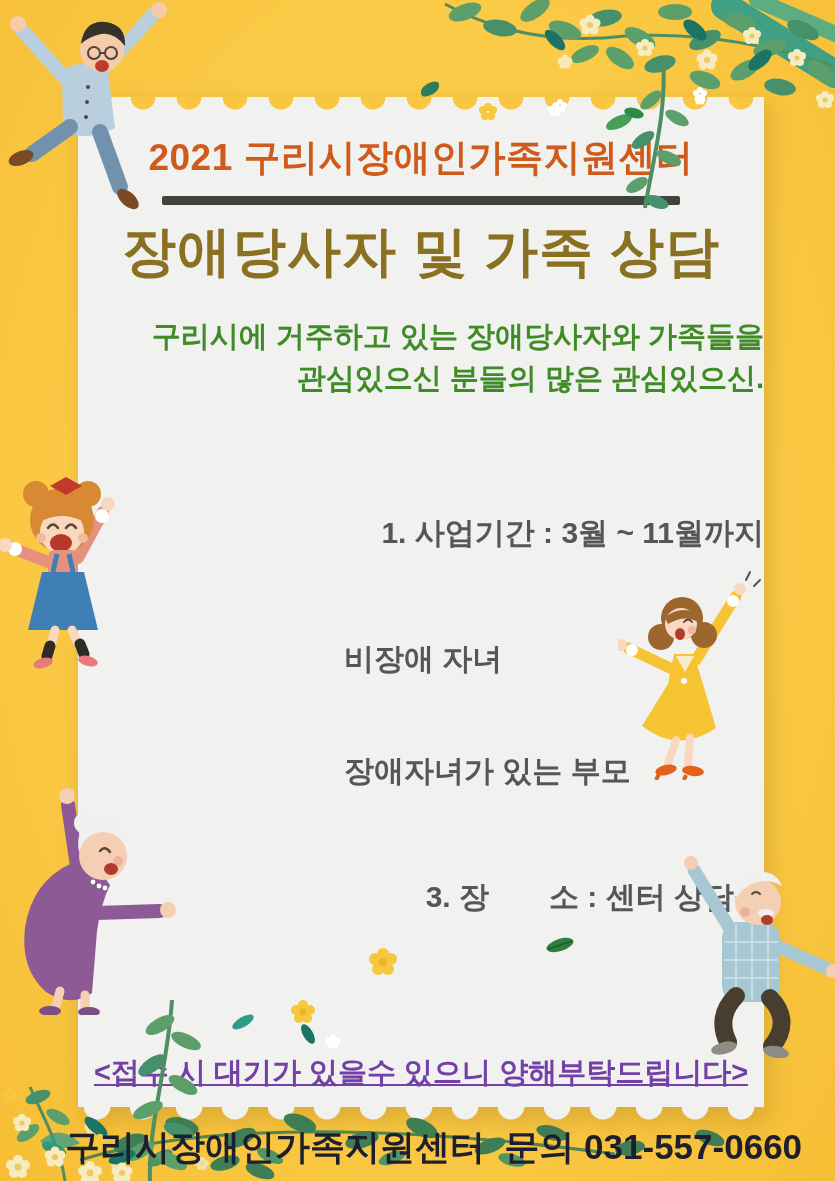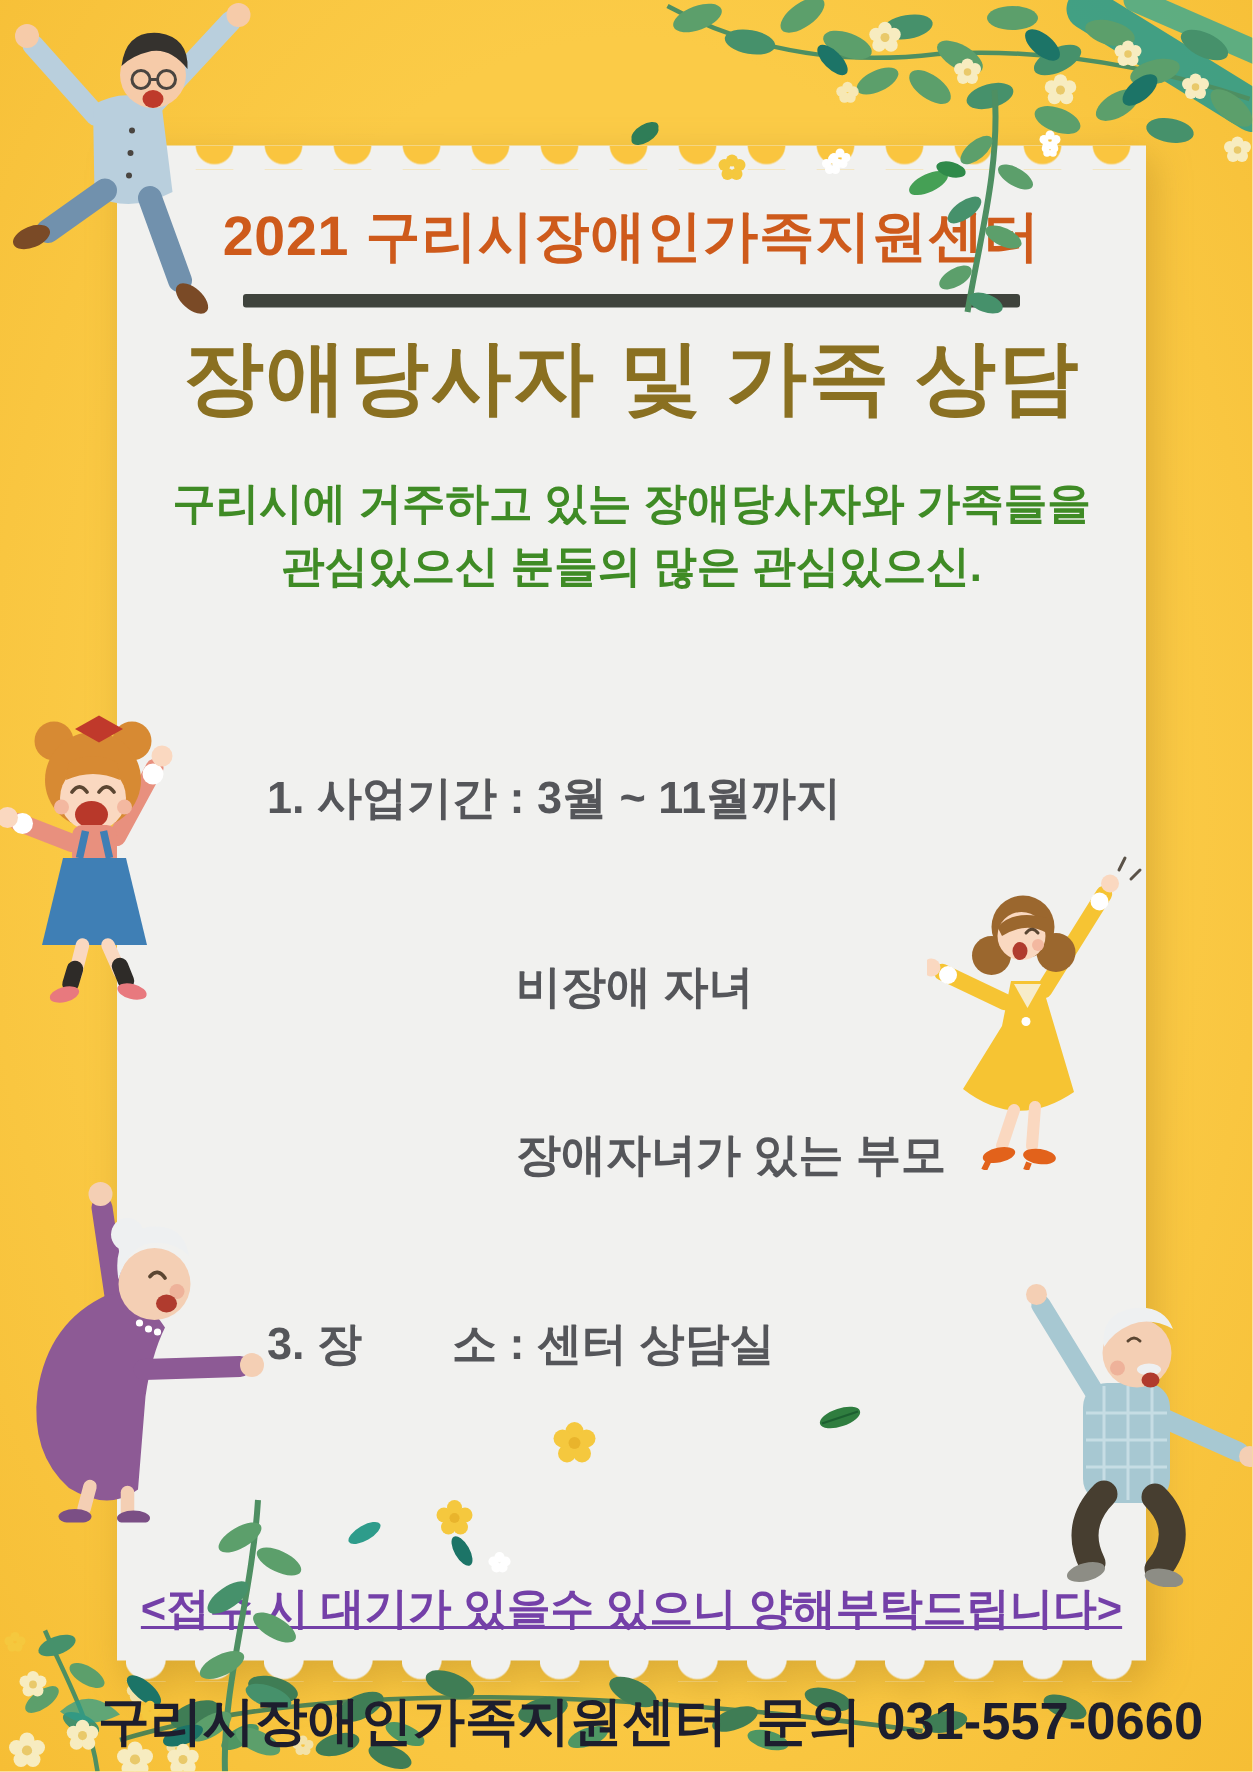--- a/index.html
+++ b/index.html
@@ -25,27 +25,27 @@
     content:"";position:absolute;bottom:-14px;left:0;right:0;height:15px;
     background-image:radial-gradient(circle at 13px 0px, #F1F1EF 13px, rgba(241,241,239,0) 14px);
     background-size:46px 15px;background-repeat:repeat-x;background-position:6px 0;
   }
   .paper-content{position:absolute;inset:0;text-align:center;padding-top:36px;}
 
   .year-title{font-size:37px;font-weight:800;color:#CE5A1B;letter-spacing:0.5px;}
   .divider{width:518px;height:9px;background:#3F433C;border-radius:2px;margin:13px auto 11px;}
   .main-title{font-size:54px;font-weight:800;color:#8A7021;letter-spacing:1px;text-align:center;}
 
-  .intro{margin-top:26px;font-size:29px;font-weight:800;color:#3F8B25;line-height:42px;}
+  .intro{margin-top:26px;font-size:29px;font-weight:800;color:#3F8B25;line-height:42px;text-align:right;}
 
   .details{
     margin-top:44px;text-align:left;padding-left:100px;
     font-size:30px;font-weight:700;color:#55565A;white-space:pre;
   }
-  .list-line{line-height:44px;margin-bottom:14px;}
+  .list-line{line-height:44px;margin-bottom:14px;text-align:right;}
   .sub-line{line-height:44px;padding-left:166px;}
 
   .notice{
     position:absolute;left:0;right:0;top:956px;
     font-size:29px;font-weight:800;color:#7440A8;white-space:pre;text-decoration:underline;
   }
 
   .footer-line{
     position:absolute;left:4px;right:0;top:1124px;z-index:4;
     text-align:center;font-size:35px;font-weight:800;color:#1D1E2E;white-space:pre;padding-left:28px;

